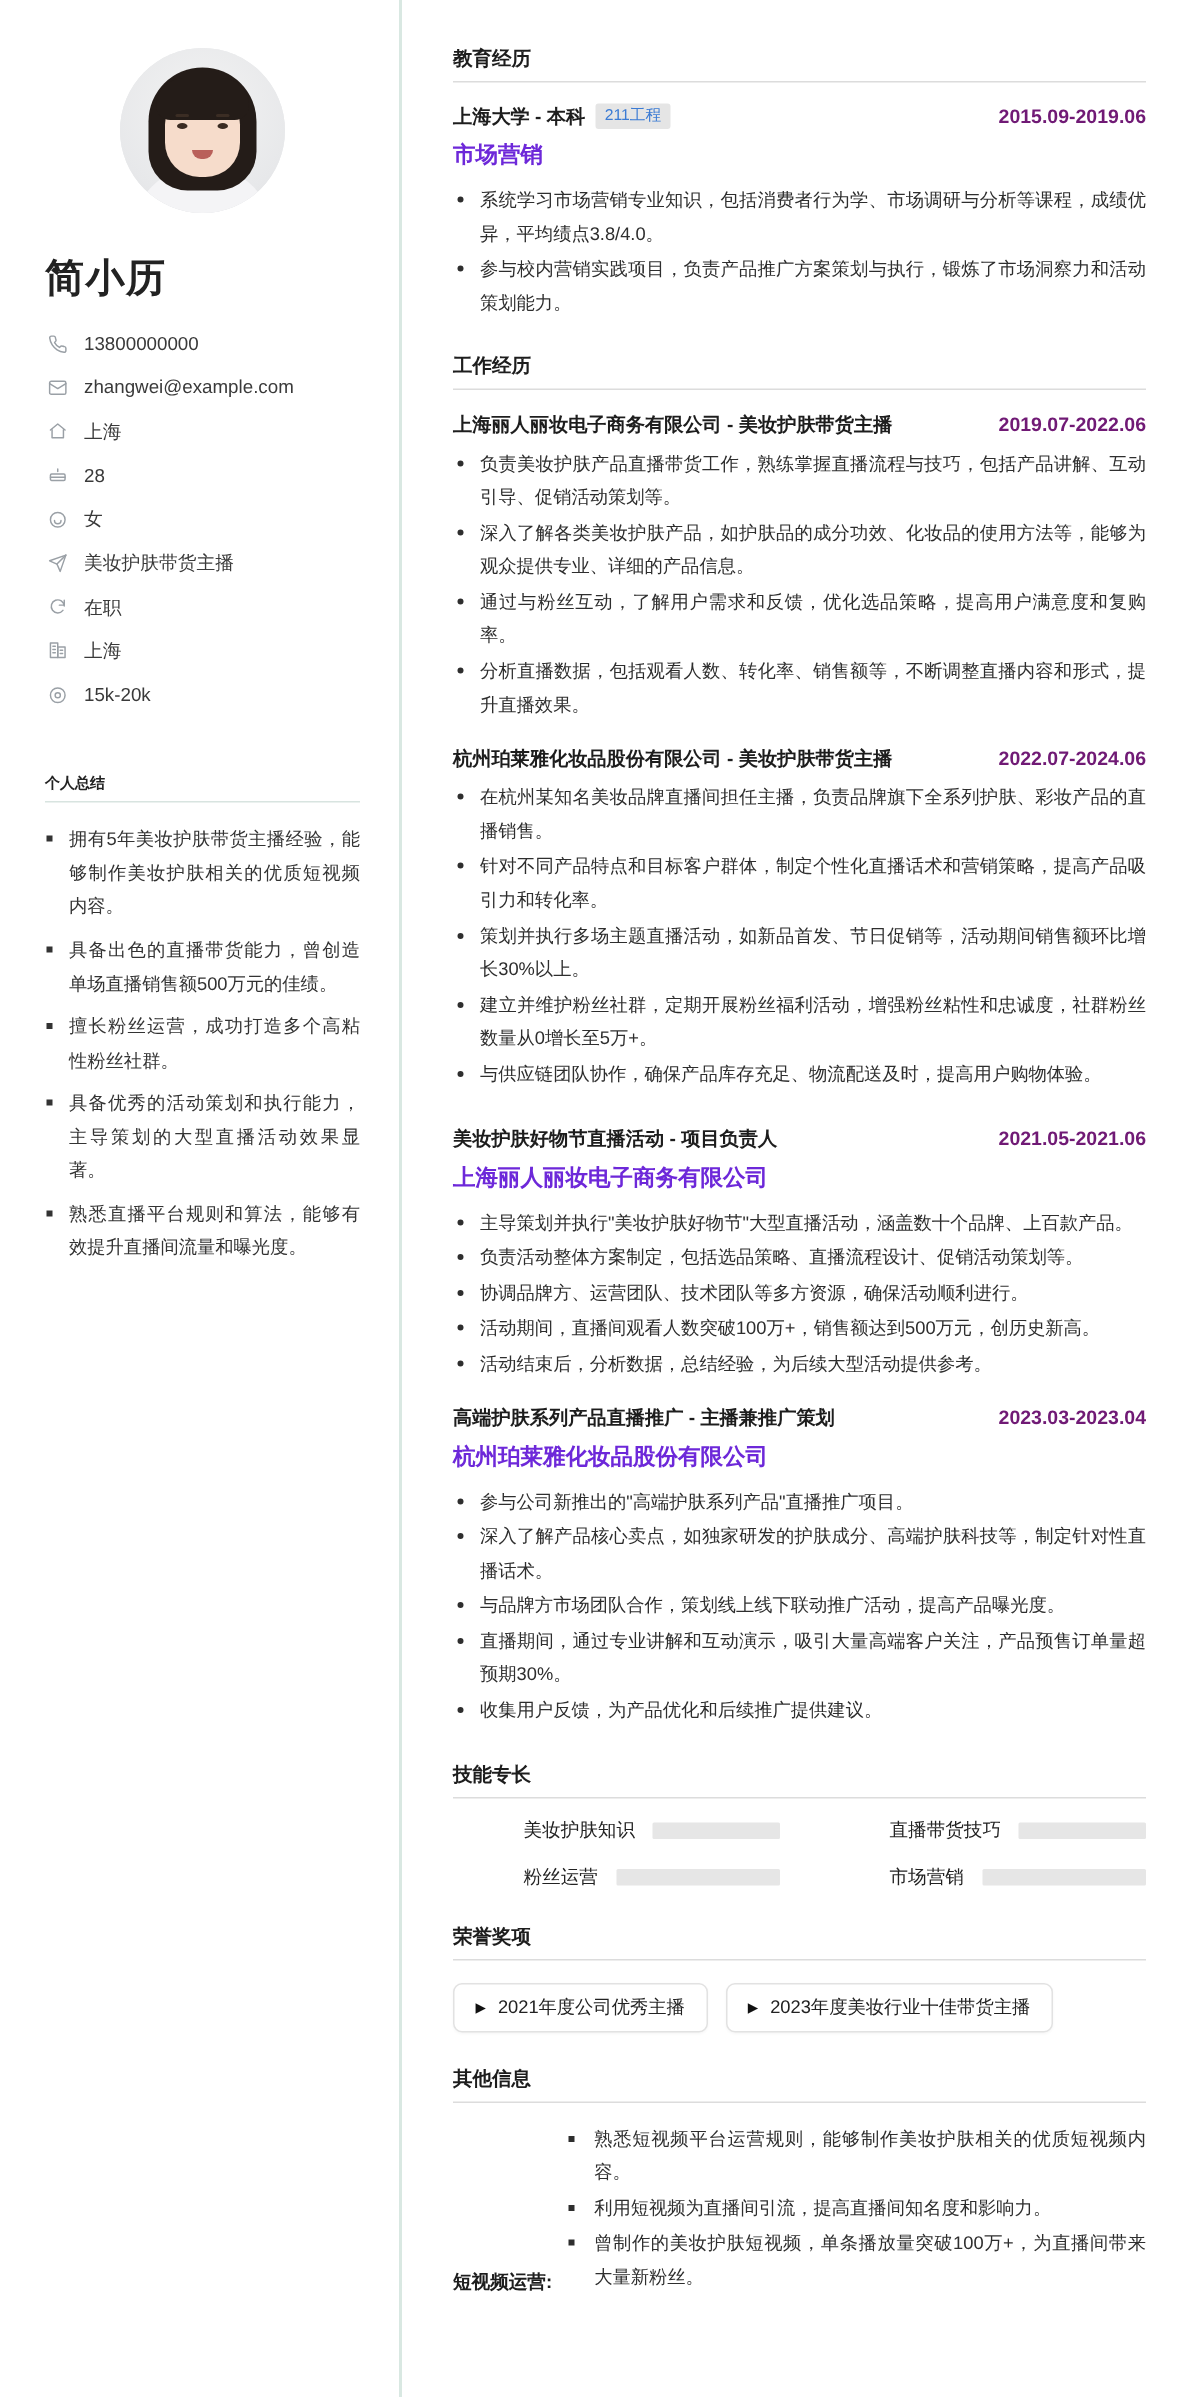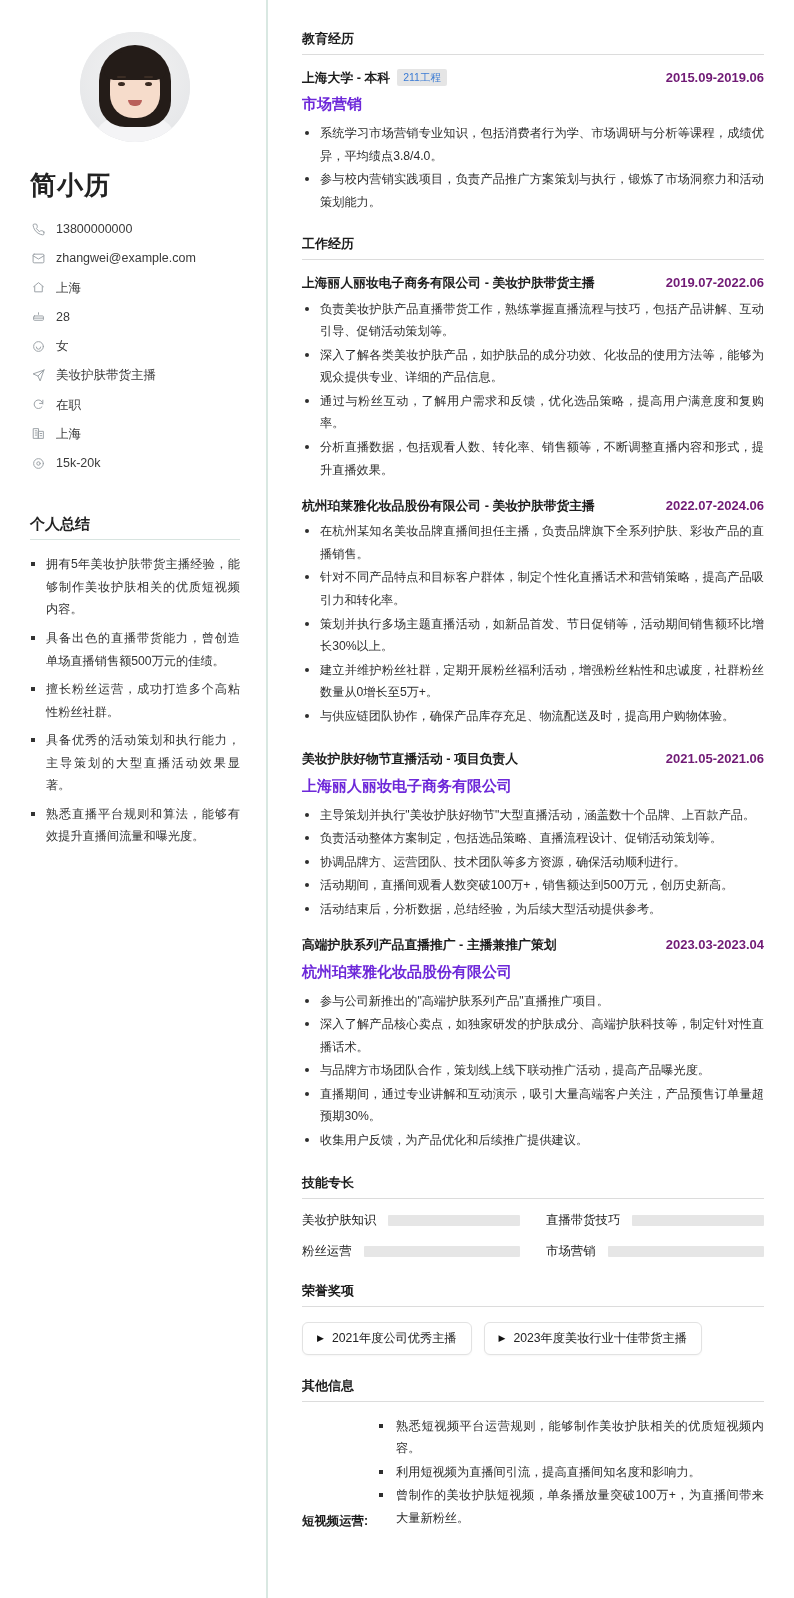--- a/index.html
+++ b/index.html
@@ -75,21 +75,21 @@
     flex: 0 0 17px;
     margin-right: 9px;
     display: inline-flex;
     align-items: center;
     justify-content: center;
     color: #9aa0a6;
   }
   .contact-icon svg { display:block; }
 
   .side-section-title {
-    font-size: 15px;
+    font-size: 10px;
     font-weight: bold;
     color: #222;
     margin-top: 44px;
     padding-bottom: 5px;
     border-bottom: 1px solid #d8e4e0;
     margin-bottom: 13px;
   }
   .side-bullets { list-style: none; }
   .side-bullets li {
     position: relative;
@@ -195,20 +195,21 @@
   .skills-grid {
     display: grid;
     grid-template-columns: 1fr 1fr;
     column-gap: 26px;
     row-gap: 14px;
   }
   .skill {
     display: flex;
     align-items: center;
     gap: 12px;
+    margin-left: 47px;
   }
   .skill-name {
     font-size: 12.4px;
     color: #222;
     white-space: nowrap;
     flex: 0 0 auto;
   }
   .skill-track {
     flex: 1;
     height: 11px;

